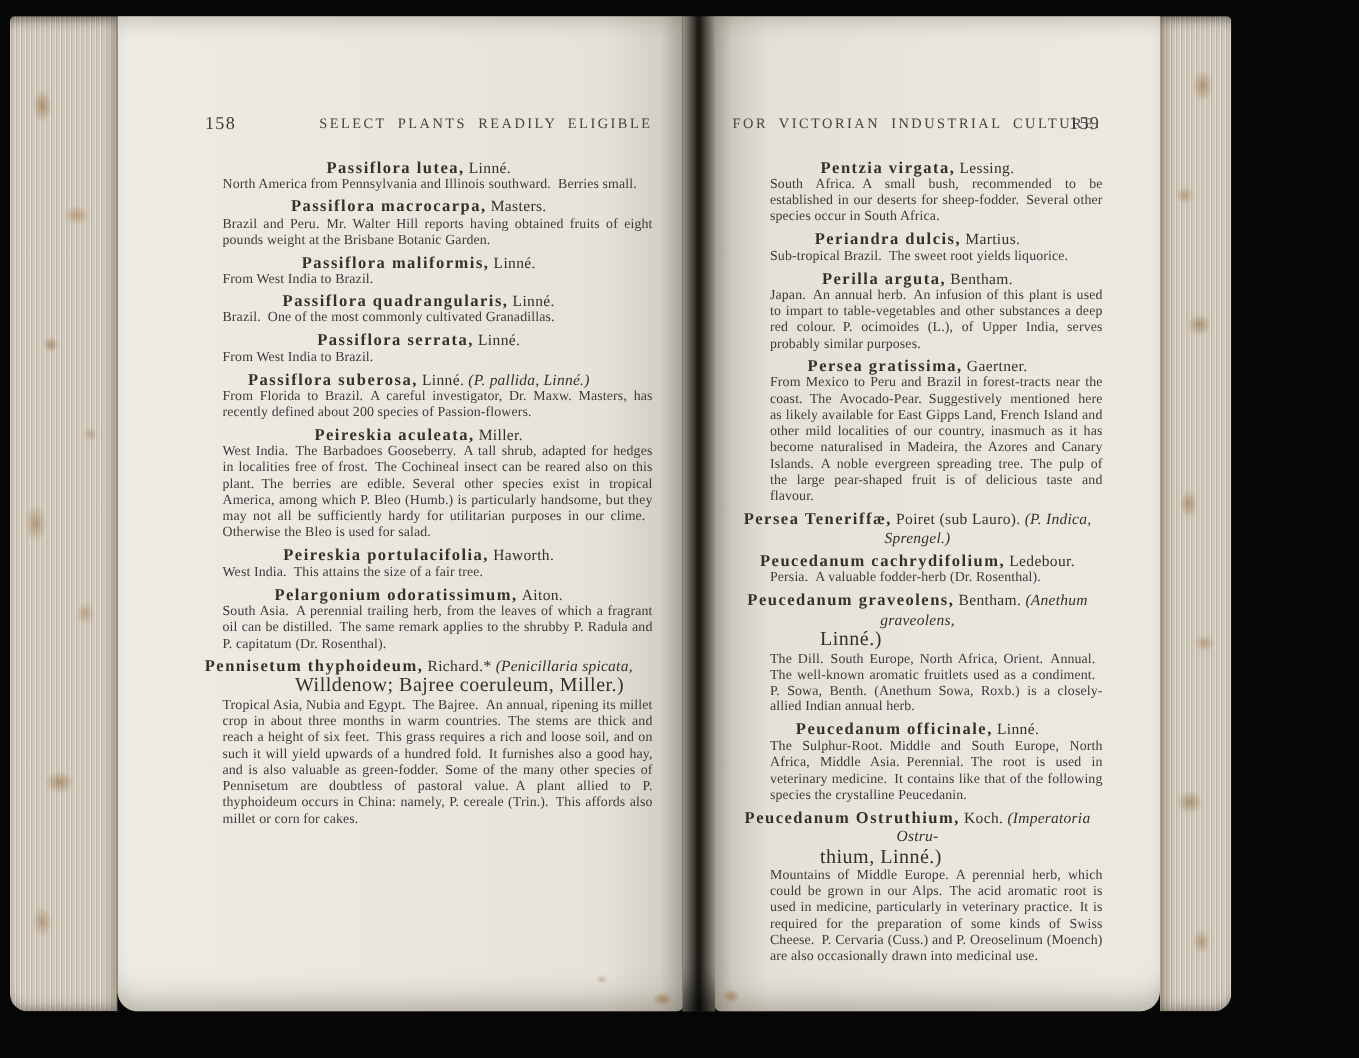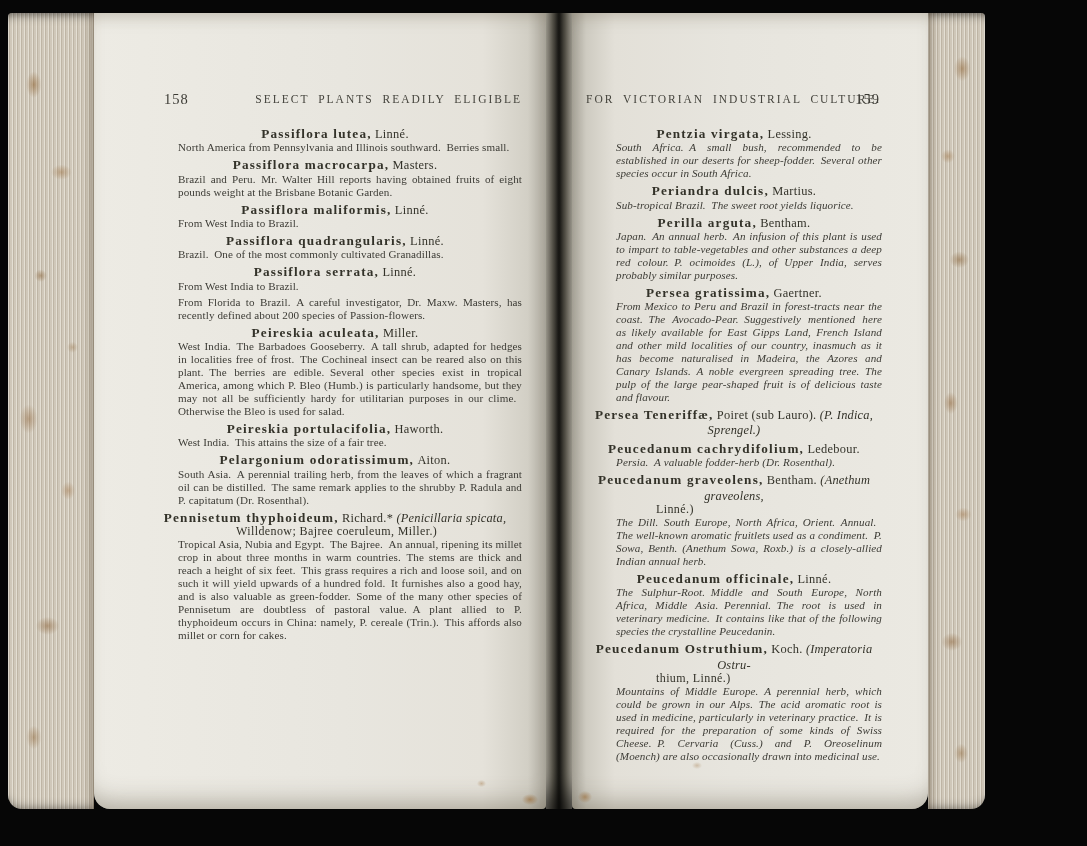--- a/index.html
+++ b/index.html
@@ -74,26 +74,26 @@
   .page-right .pagenum{right:2px;}
   .page-left  .runhead{padding-left:40px;}
   .page-right .runhead{padding-right:40px;}
 
   
   .entry{margin-bottom:3px;}
   .entry-head{font-size:13.2px;line-height:1.16;color:#333229;text-align:center;}
   .pname{font-weight:bold;letter-spacing:1.2px;}
   .pauth{font-size:12.4px;letter-spacing:.3px;}
   .psyn{font-style:italic;font-size:12.4px;letter-spacing:.2px;}
-  .entry-head2{font-size:12px;line-height:1.1;padding-left:88px;color:#333229;letter-spacing:.4px;}
+  .entry-head2{font-size:16px;line-height:1.1;padding-left:88px;color:#333229;letter-spacing:.4px;}
   .entry-body{
     margin-left:30px;font-size:11.1px;line-height:1.17;text-align:justify;
     color:#3c3b35;letter-spacing:.1px;
   }
-  .page-right .entry-body{font-style:italic;}
+  .page-right .entry-body{}
   .page-right .entry-head2{padding-left:70px;}
 
   
   .spot{position:absolute;pointer-events:none;}
   .spot-l1{right:8px;bottom:4px;width:16px;height:11px;background:radial-gradient(ellipse at center,rgba(148,98,42,.6),rgba(148,98,42,0) 72%);}
   .spot-l2{right:60px;bottom:22px;width:9px;height:7px;background:radial-gradient(ellipse at center,rgba(148,98,42,.35),rgba(148,98,42,0) 72%);}
   .spot-r1{left:6px;bottom:6px;width:14px;height:12px;background:radial-gradient(ellipse at center,rgba(148,98,42,.55),rgba(148,98,42,0) 72%);}
   .spot-r2{left:120px;bottom:40px;width:10px;height:7px;background:radial-gradient(ellipse at center,rgba(148,98,42,.3),rgba(148,98,42,0) 72%);}
 </style>
 </head>
@@ -155,20 +155,25 @@
             <div class="entry-head">
               <span class="pname">Passiflora serrata,</span>
               <span class="pauth">Linné.</span>
               
             </div>
 
             <div class="entry-body">From West India to Brazil.</div>
           </div>
 
           <div class="entry">
+            <div class="entry-head">
+              <span class="pname">Passiflora suberosa,</span>
+              <span class="pauth">Linné.</span>
+              <span class="psyn">(P. pallida, Linné.)</span>
+            </div>
 
             <div class="entry-body">From Florida to Brazil. A careful investigator, Dr. Maxw. Masters, has recently defined about 200 species of Passion-flowers.</div>
           </div>
 
           <div class="entry">
             <div class="entry-head">
               <span class="pname">Peireskia aculeata,</span>
               <span class="pauth">Miller.</span>
               
             </div>

